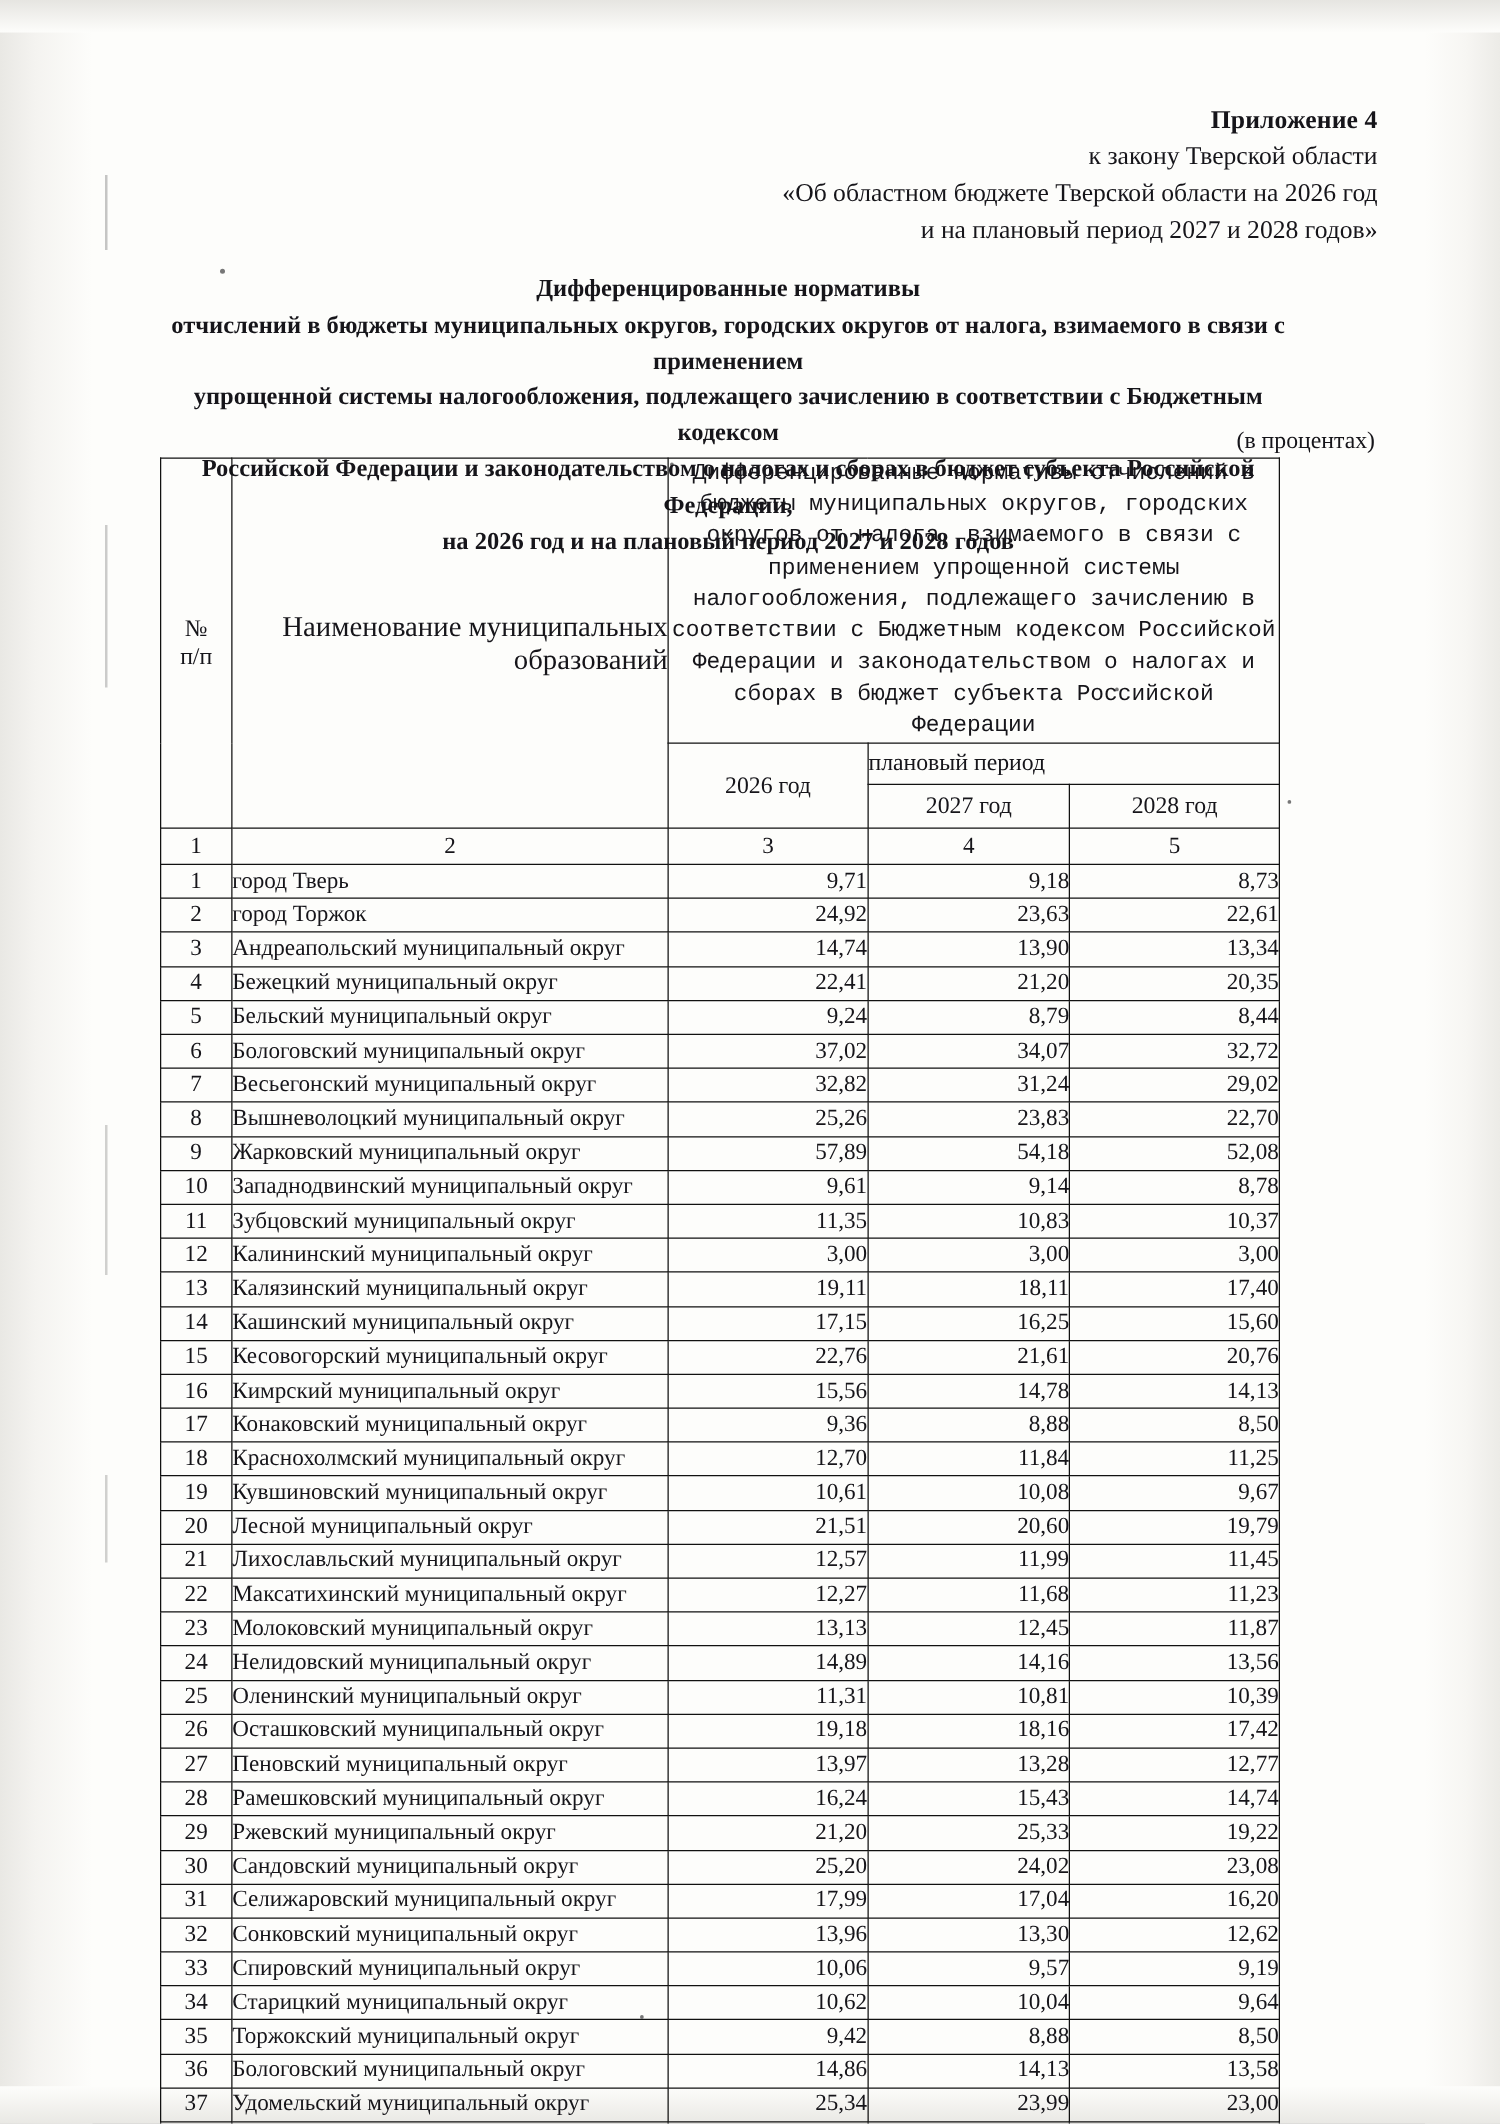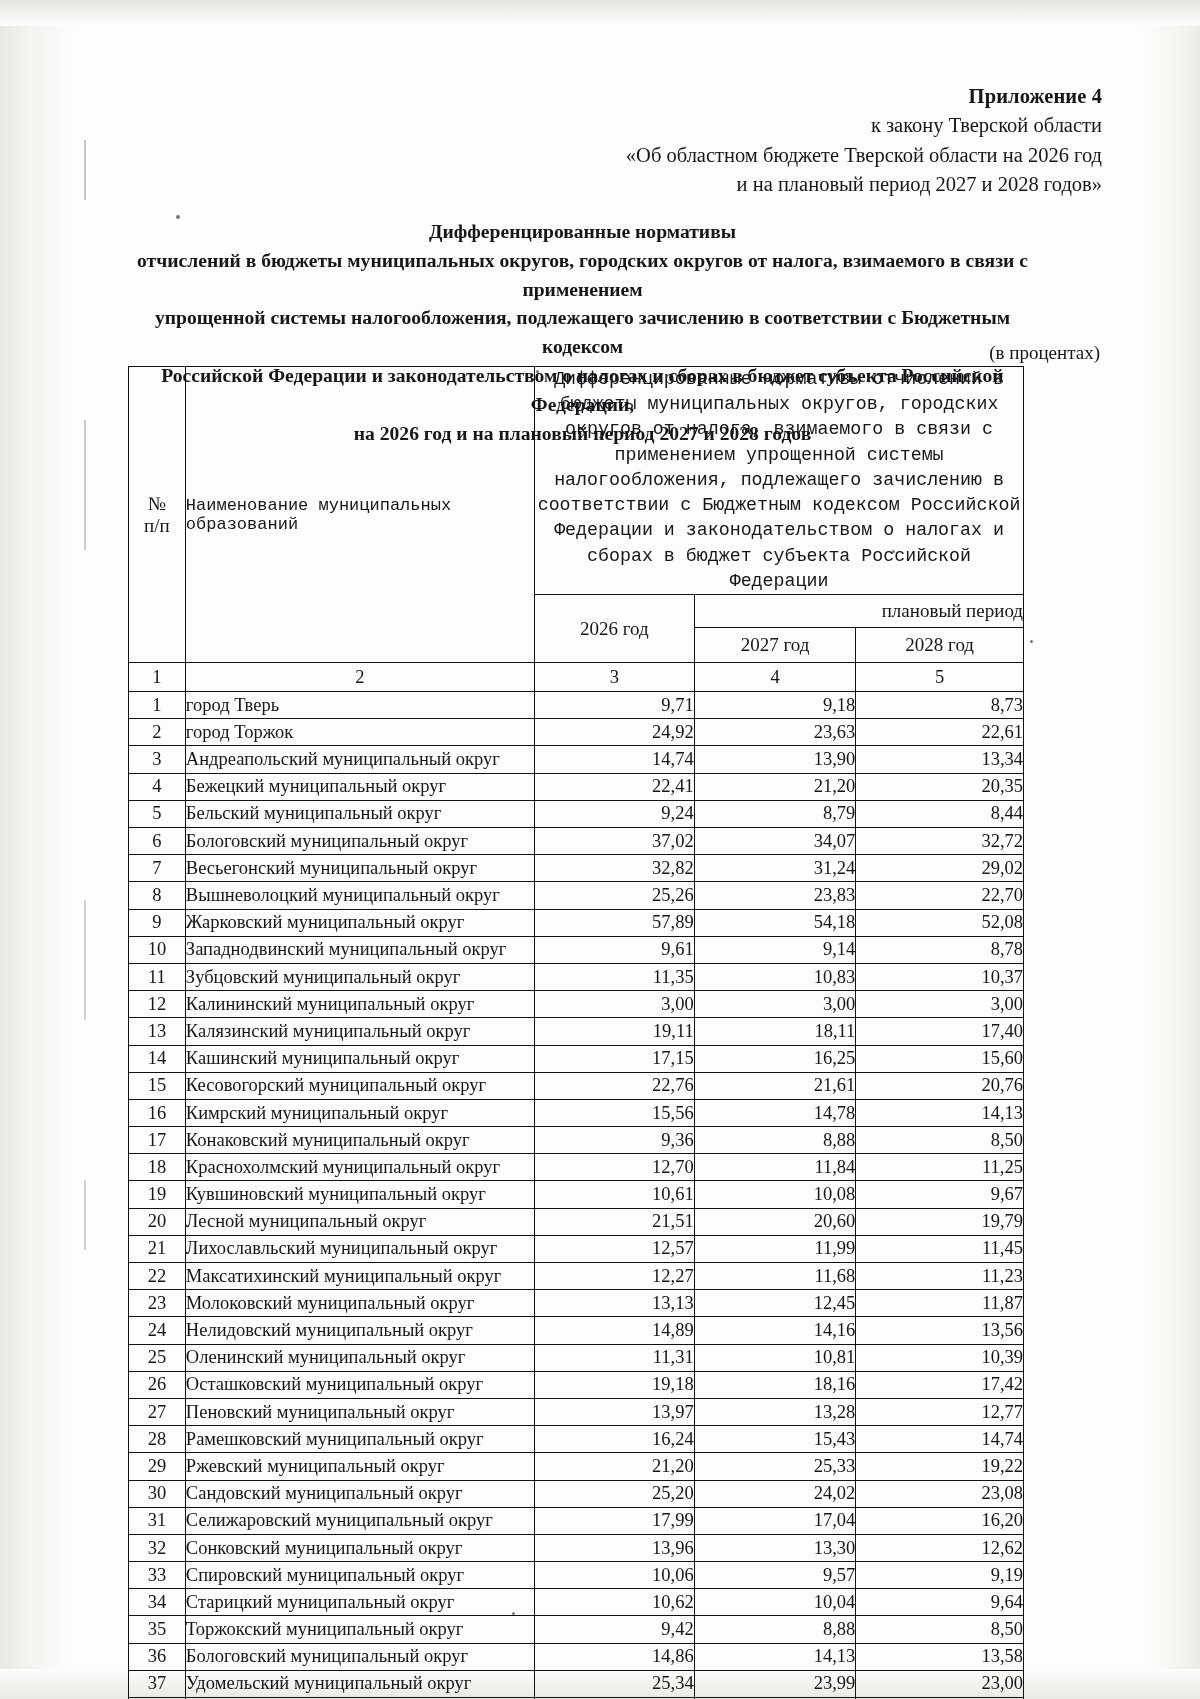--- a/index.html
+++ b/index.html
@@ -114,32 +114,31 @@
     line-height: 1.38;
     text-align: center;
     padding: 9px 10px 9px 12px;
     vertical-align: top;
   }
   th.h-num {
     text-align: center;
     font-size: 19px;
   }
   th.h-name {
-    text-align: left;
-    font-size: 17px;
+    text-align: right;
+    font-size: 23px;
     padding: 0 8px;
-    font-family: Liberation Mono, monospace;
   }
   th.h-year {
     text-align: center;
     font-size: 19px;
     height: 34px;
   }
   th.h-plan {
-    text-align: right;
+    text-align: left;
     font-size: 19px;
     height: 32px;
   }
   tr.colnum td {
     text-align: center;
     height: 28px;
     font-size: 18.5px;
   }
   tbody.body-rows td {
     height: 26.2px;

